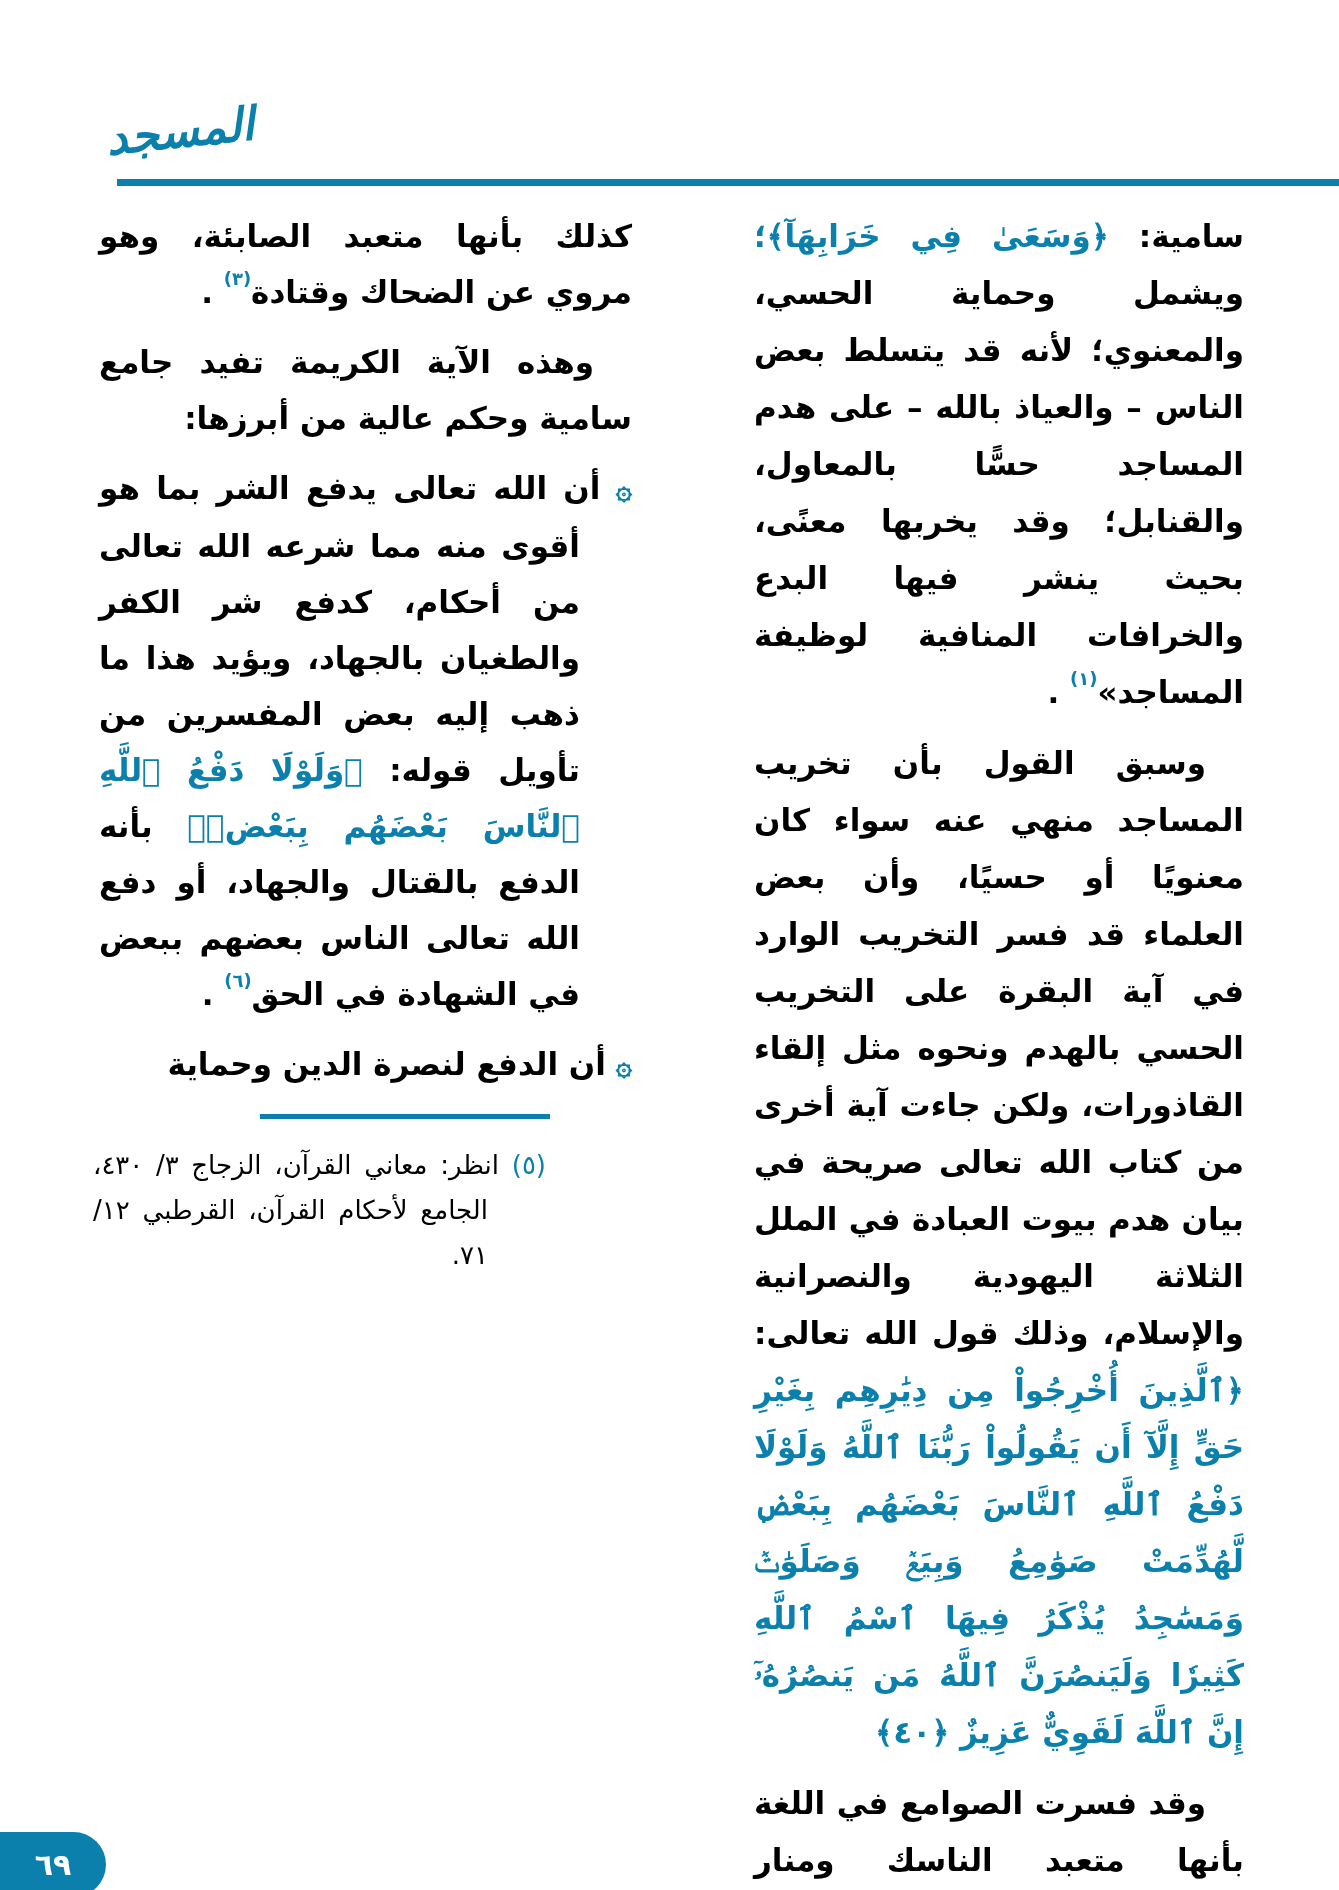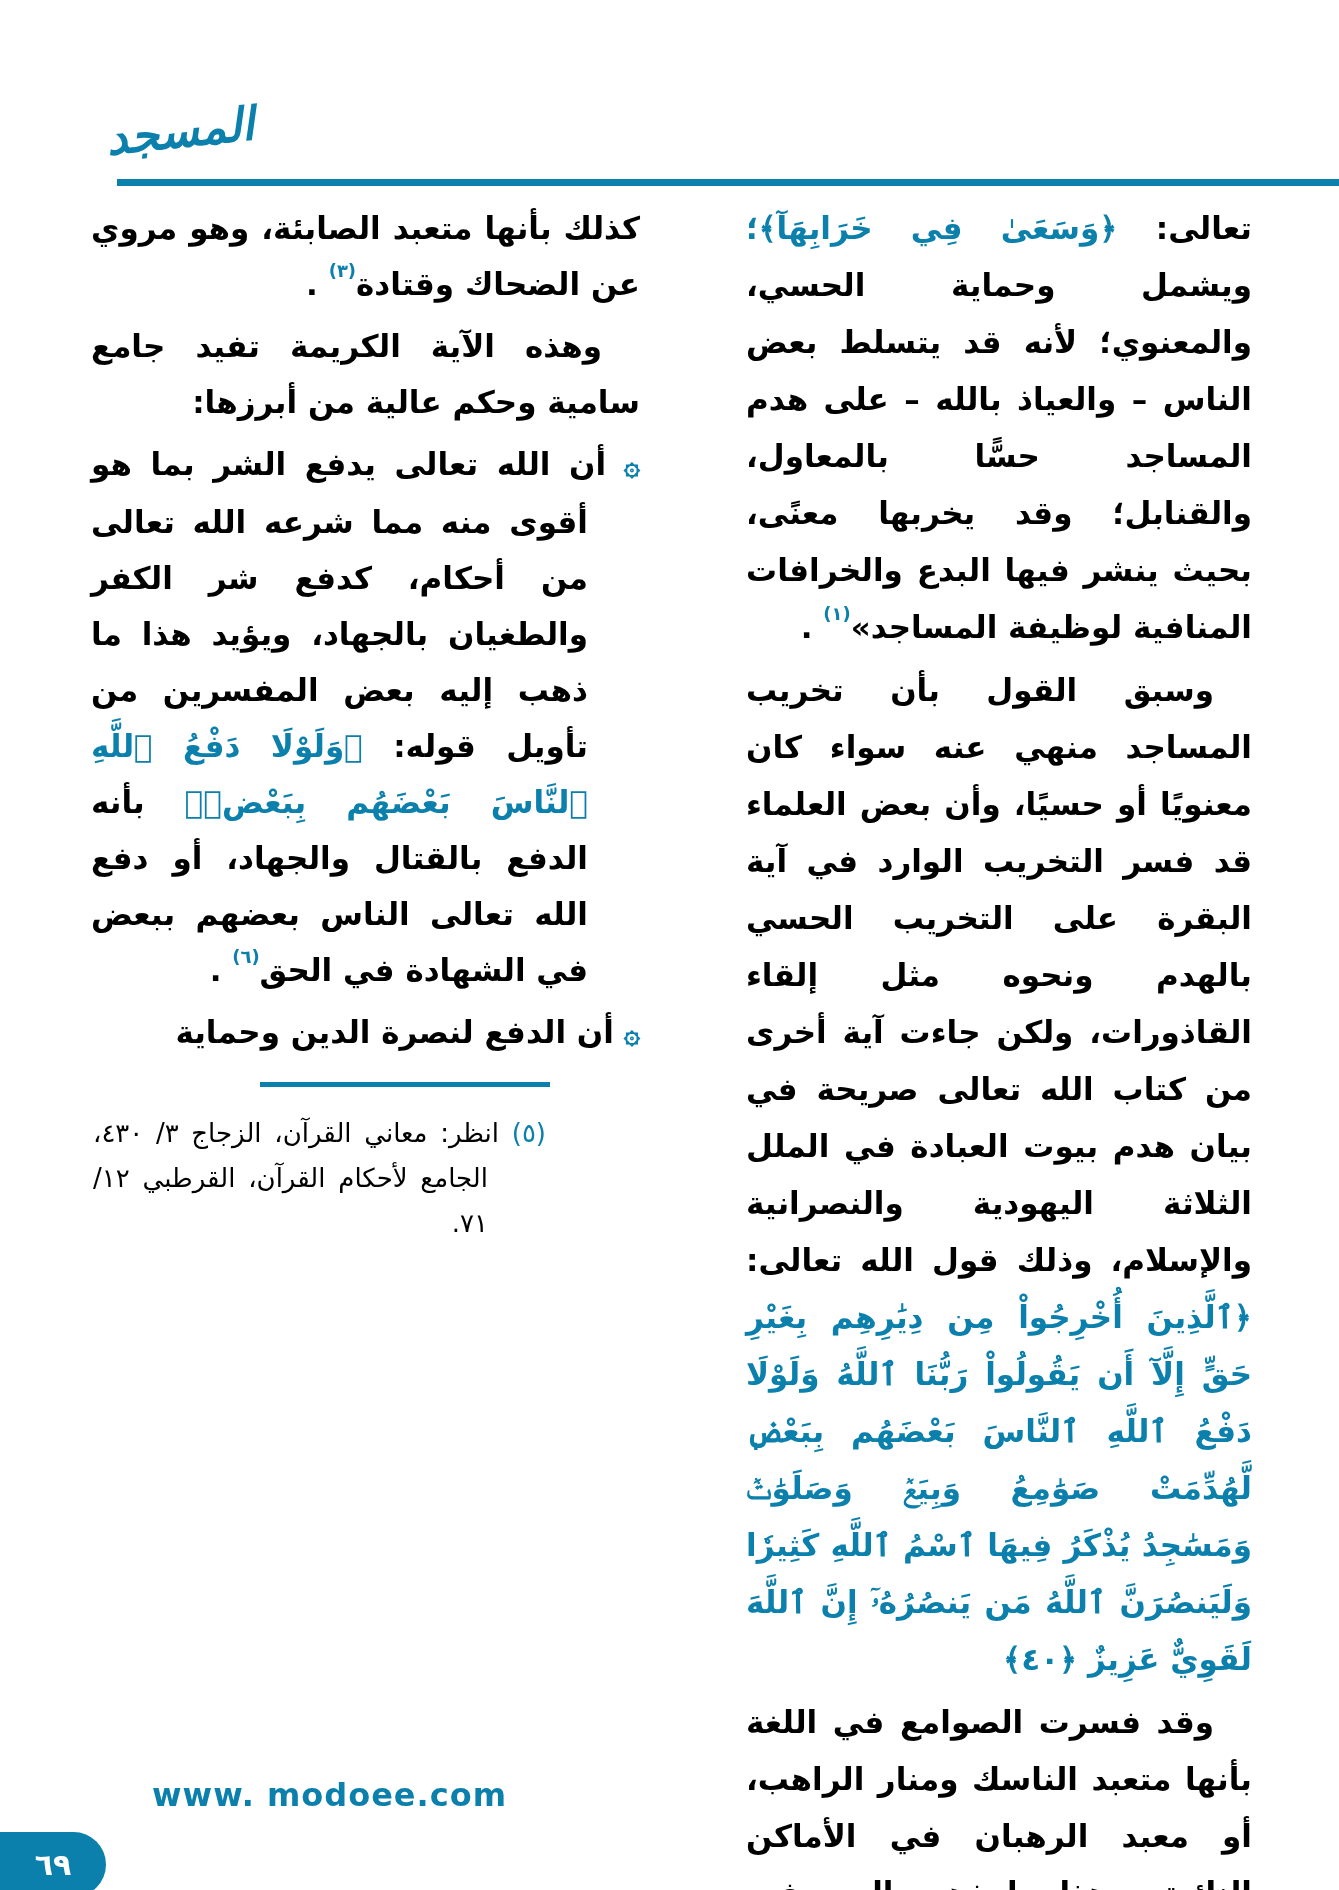--- a/index.html
+++ b/index.html
@@ -31,21 +31,21 @@
     background:var(--teal);
   }
 
   
   .col{
     position:absolute;top:194px;
     font-size:31px;font-weight:bold;
     line-height:57px;
     text-align:justify;
   }
-  .col p{margin:6px;}
+  .col p{margin:14px;}
   .col-right{right:81px;width:518px;}
   .col-left{left:85px;width:561px;line-height:56px;}
 
   .indent{text-indent:38px;}
   .q{color:var(--teal);}
   sup.fn{
     color:var(--teal);
     font-size:0.58em;
     line-height:0;
     position:relative;top:-0.35em;
@@ -93,34 +93,33 @@
 </head>
 <body>
 
 <div class="page">
 
   <div class="logo">المسجد</div>
 
   <div class="header-rule"></div>
 
   <section class="col col-right">
-      <p class=""><span>تعالى: </span><span class="q">﴿وَسَعَىٰ فِي خَرَابِهَآ﴾؛</span><span> ويشمل وحماية الحسي، والمعنوي؛ لأنه قد يتسلط بعض الناس – والعياذ بالله – على هدم المساجد حسًّا بالمعاول، والقنابل؛ وقد يخربها معنًى، بحيث ينشر فيها البدع والخرافات المنافية لوظيفة المساجد»</span><sup class="fn">(١)</sup><span> .</span></p>
+      <p class=""><span>سامية: </span><span class="q">﴿وَسَعَىٰ فِي خَرَابِهَآ﴾؛</span><span> ويشمل وحماية الحسي، والمعنوي؛ لأنه قد يتسلط بعض الناس – والعياذ بالله – على هدم المساجد حسًّا بالمعاول، والقنابل؛ وقد يخربها معنًى، بحيث ينشر فيها البدع والخرافات المنافية لوظيفة المساجد»</span><sup class="fn">(١)</sup><span> .</span></p>
       <p class="indent"><span>وسبق القول بأن تخريب المساجد منهي عنه سواء كان معنويًا أو حسيًا، وأن بعض العلماء قد فسر التخريب الوارد في آية البقرة على التخريب الحسي بالهدم ونحوه مثل إلقاء القاذورات، ولكن جاءت آية أخرى من كتاب الله تعالى صريحة في بيان هدم بيوت العبادة في الملل الثلاثة اليهودية والنصرانية والإسلام، وذلك قول الله تعالى: </span><span class="q">﴿ٱلَّذِينَ أُخْرِجُواْ مِن دِيَٰرِهِم بِغَيْرِ حَقٍّ إِلَّآ أَن يَقُولُواْ رَبُّنَا ٱللَّهُ وَلَوْلَا دَفْعُ ٱللَّهِ ٱلنَّاسَ بَعْضَهُم بِبَعْضٖ لَّهُدِّمَتْ صَوَٰمِعُ وَبِيَعٞ وَصَلَوَٰتٞ وَمَسَٰجِدُ يُذْكَرُ فِيهَا ٱسْمُ ٱللَّهِ كَثِيرٗا وَلَيَنصُرَنَّ ٱللَّهُ مَن يَنصُرُهُۥٓ إِنَّ ٱللَّهَ لَقَوِيٌّ عَزِيزٌ ﴿٤٠﴾</span></p>
       <p class="indent"><span>وقد فسرت الصوامع في اللغة بأنها متعبد الناسك ومنار الراهب، أو معبد الرهبان في الأماكن النائية، وهذا ما ذهب إليه رفيع ومجاهد وعبد الرحمن بن زيد</span></p>
     </section>
   <section class="col col-left">
       <p class=""><span>كذلك بأنها متعبد الصابئة، وهو مروي عن الضحاك وقتادة</span><sup class="fn">(٣)</sup><span> .</span></p>
       <p class="indent"><span>وهذه الآية الكريمة تفيد جامع سامية وحكم عالية من أبرزها:</span></p>
       <p class="bullet"><span class="bl">۞ </span><span>أن الله تعالى يدفع الشر بما هو أقوى منه مما شرعه الله تعالى من أحكام، كدفع شر الكفر والطغيان بالجهاد، ويؤيد هذا ما ذهب إليه بعض المفسرين من تأويل قوله: </span><span class="q">﴿وَلَوْلَا دَفْعُ ٱللَّهِ ٱلنَّاسَ بَعْضَهُم بِبَعْضٖ﴾</span><span> بأنه الدفع بالقتال والجهاد، أو دفع الله تعالى الناس بعضهم ببعض في الشهادة في الحق</span><sup class="fn">(٦)</sup><span> .</span></p>
       <p class="bullet"><span class="bl">۞ </span><span>أن الدفع لنصرة الدين وحماية</span></p>
       <div class="sep"></div>
       <div class="fnotes">
         <div class="fnote"><span class="num">(٥) </span><span>انظر: معاني القرآن، الزجاج ٣/ ٤٣٠، الجامع لأحكام القرآن، القرطبي ١٢/ ٧١.</span></div>
       </div>
     </section>
 
   <div class="page-badge">
     <span>٦٩</span>
   </div>
 
-  <div class="website">www. modoee.com</div>
 
 </div>
 
 </body></html>

